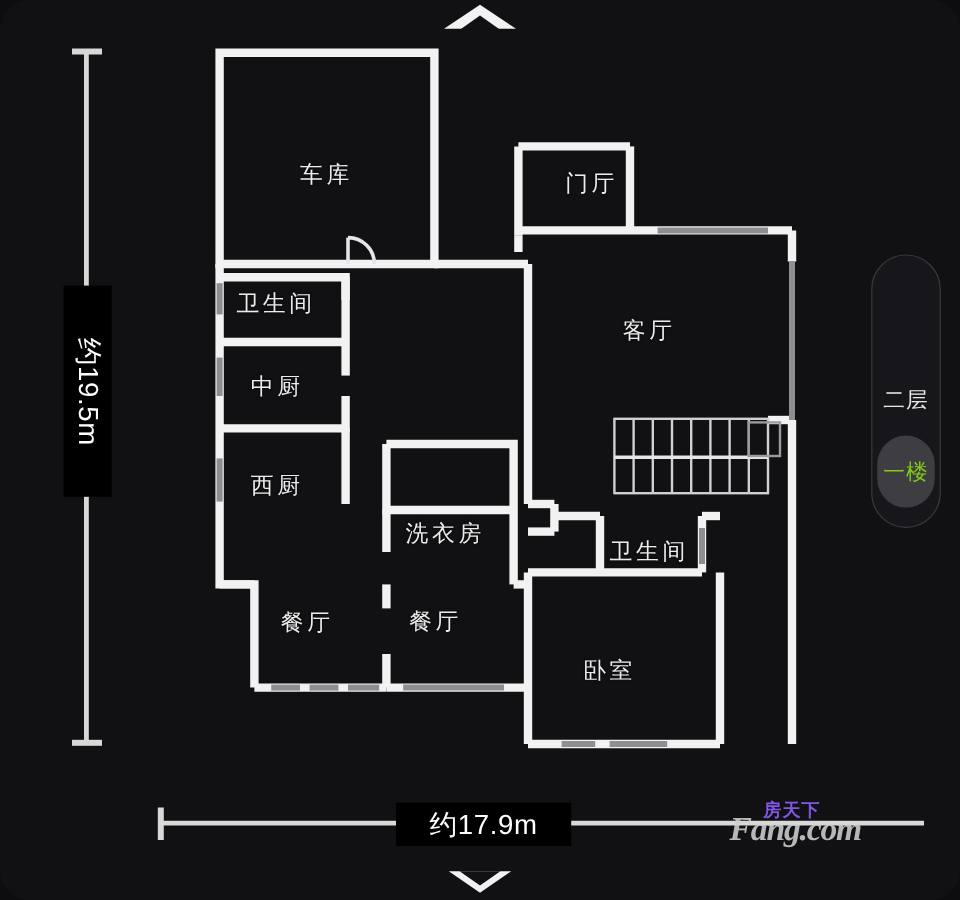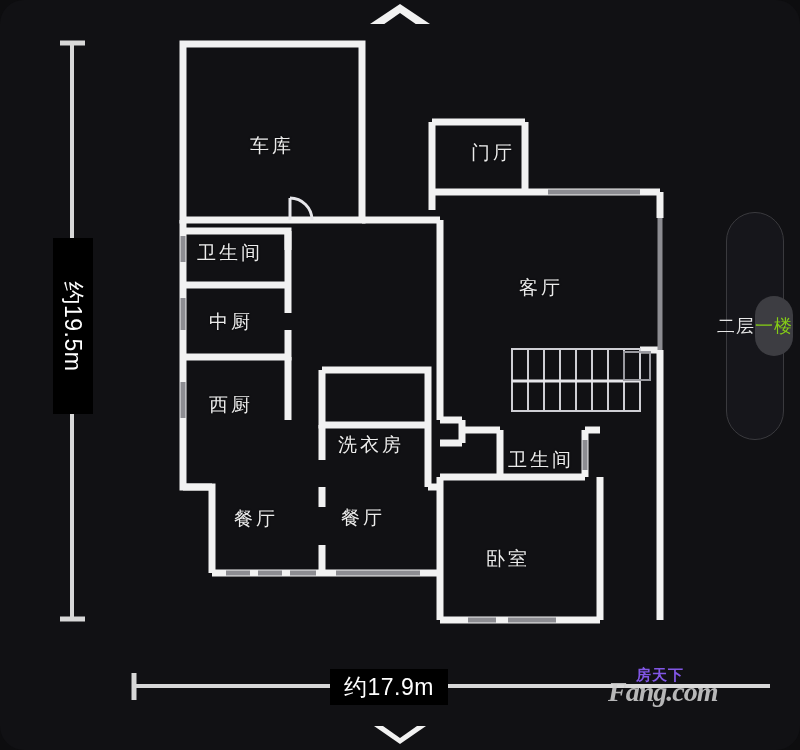--- a/index.html
+++ b/index.html
@@ -104,36 +104,37 @@
     transform-origin: center center;
     font-size: 23px;
   }
   #dim-h-chip {
     left: 330px;
     top: 669px;
     display: flex;
     align-items: center;
     justify-content: center;
     height: 36px;
-    padding: 0 14px;
+    padding: 0 28px;
   }
 
   
   #floor-switcher {
     position: absolute;
     right: 16px;
     top: 212px;
     width: 58px;
     height: 228px;
     border: 1px solid #3a3a3e;
     border-radius: 29px;
     background: rgba(26,26,30,0.65);
     display: flex;
+    flex-direction: column;
     align-items: center;
-    justify-content: center;
+    justify-content: flex-end;
     padding: 16px 0;
     box-sizing: border-box;
   }
   .floor-item {
     position: relative;
     width: 48px;
     height: 60px;
     display: flex;
     align-items: center;
     justify-content: center;
@@ -305,21 +306,21 @@
 
     <g>
       <path d="M 290 220 L 290 198" stroke="#e6e6ea" stroke-width="3" fill="none"></path>
       <path d="M 290 198 A 22 22 0 0 1 312 220" stroke="#e6e6ea" stroke-width="3" fill="none"></path>
     </g>
 
   </svg>
 
   <div class="room-label" style="left:272px; top:146px;">车库</div>
   <div class="room-label" style="left:493px; top:153px;">门厅</div>
-  <div class="room-label" style="left:541px; top:288px;">客厅</div>
+  <div class="room-label" style="left:541px; top:276px;">客厅</div>
   <div class="room-label" style="left:230px; top:253px;">卫生间</div>
   <div class="room-label" style="left:231px; top:322px;font-family:Liberation Mono, monospace;">中厨</div>
   <div class="room-label" style="left:231px; top:405px;">西厨</div>
   <div class="room-label" style="left:371px; top:397px;margin-top:48px;">洗衣房</div>
   <div class="room-label" style="left:256px; top:519px;">餐厅</div>
   <div class="room-label" style="left:363px; top:518px;">餐厅</div>
   <div class="room-label" style="left:541px; top:460px;">卫生间</div>
   <div class="room-label" style="left:508px; top:559px;">卧室</div>
 
   <div class="dim-chip" id="dim-v-chip">

